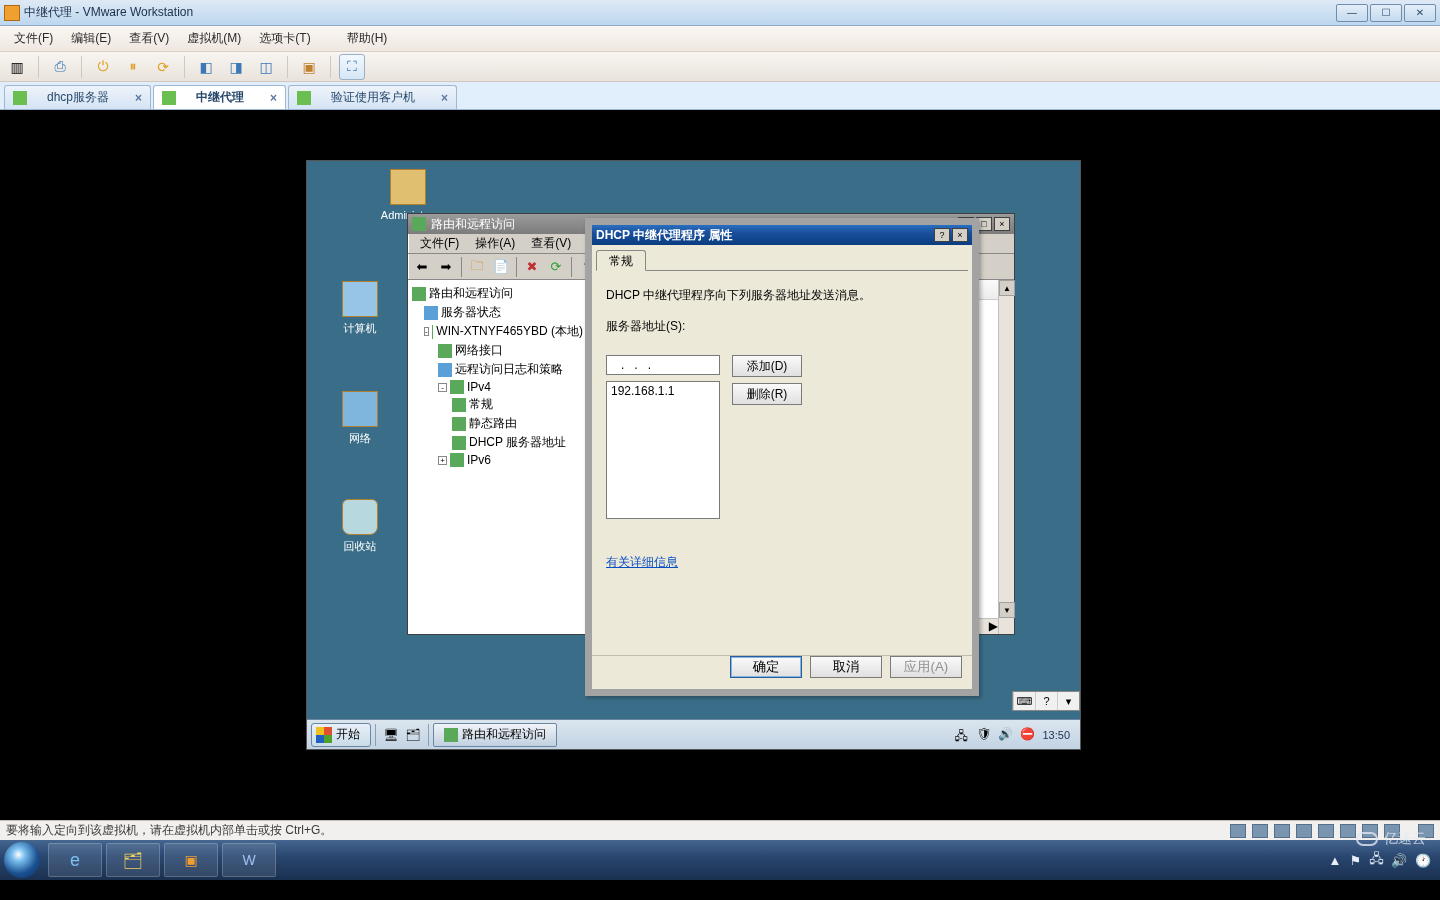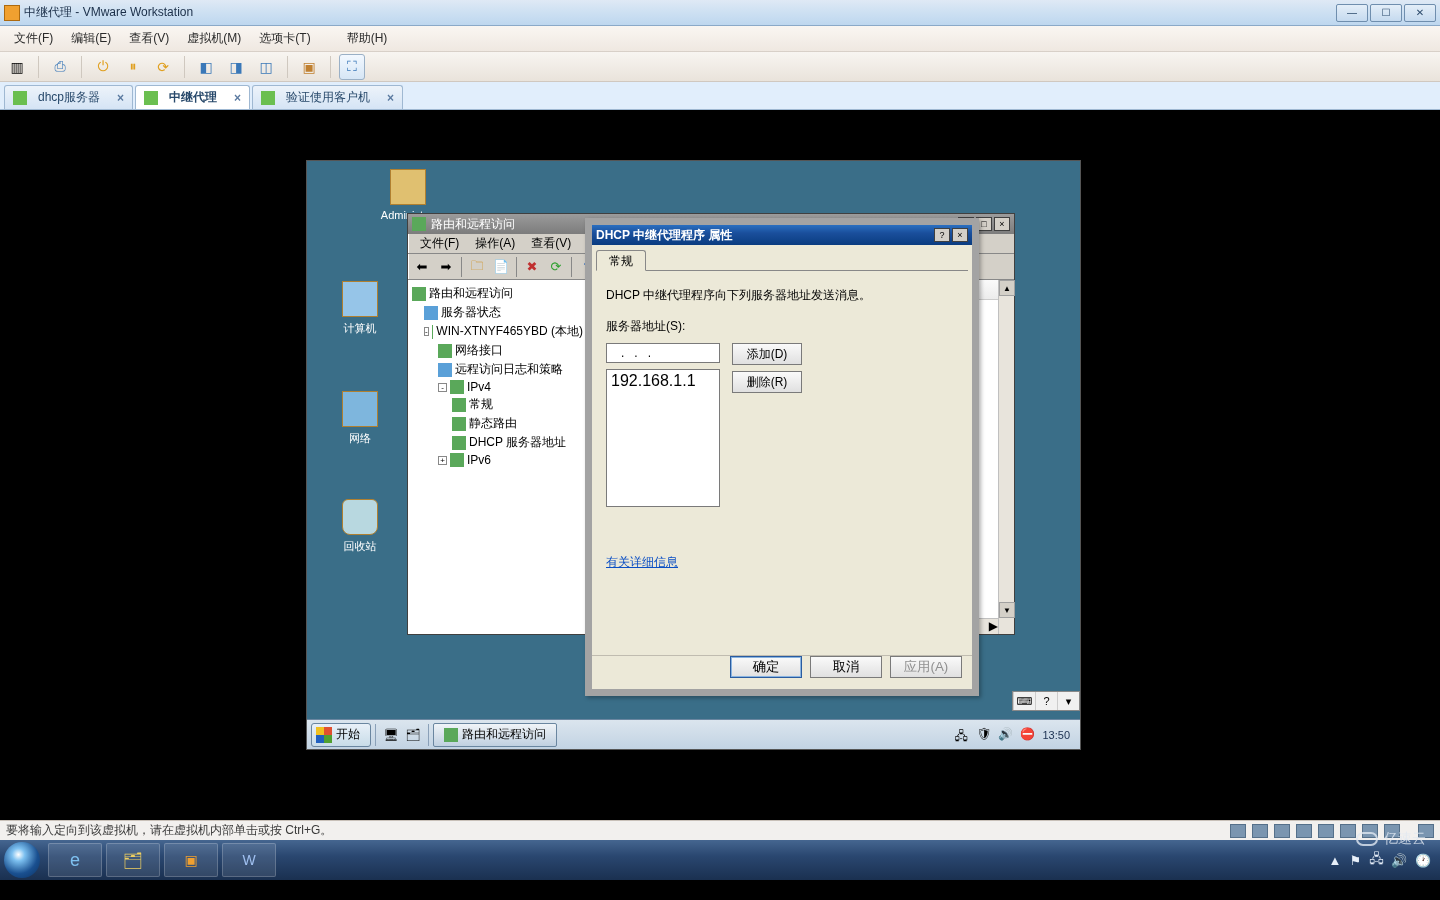--- a/index.html
+++ b/index.html
@@ -18,21 +18,21 @@
 
 
 .vm-toolbar{ height:30px; background:linear-gradient(#f8f5f1,#e9e3db); border-bottom:1px solid #d0c8c0; display:flex; align-items:center; padding:0 4px; gap:4px;}
 .tb-btn{ width:26px; height:26px; display:flex;align-items:center;justify-content:center; border-radius:3px;}
 .tb-sep{ width:1px; height:22px; background:#cfc8bf; margin:0 4px;}
 .tb-active{ border:1px solid #9ab0c6; background:linear-gradient(#f2f8ff,#d6e6f5);}
 .tb-icon{ font-size:14px;}
 
 
 .vm-tabs{ height:28px; background:#e1eefc; border-bottom:1px solid #9fb8d2; display:flex; align-items:flex-end; padding:0 4px; gap:2px;}
-.vm-tab{ height:24px; padding:0 8px; display:flex;align-items:center; gap:11px; background:linear-gradient(#edf3fa,#d5e4f5); border:1px solid #9fb8d2; border-bottom:none; border-radius:3px 3px 0 0; color:#28496b;}
+.vm-tab{ height:24px; padding:0 8px; display:flex;align-items:center; gap:20px; background:linear-gradient(#edf3fa,#d5e4f5); border:1px solid #9fb8d2; border-bottom:none; border-radius:3px 3px 0 0; color:#28496b;}
 .vm-tab.active{ background:#fff; font-weight:bold;}
 .vm-tab .x{ margin-left:6px; color:#5b7aa0; font-weight:bold; }
 .vm-tab .ic{ width:14px;height:14px; background:#6bbf50; display:inline-block;}
 
 
 .vm-screen-wrap{ position:relative; width:1440px; height:710px; background:#000; }
 .guest{ position:absolute; left:306px; top:50px; width:775px; height:590px; background:#3a6e88; border:1px solid #555;}
 .guest-inner-bg{ position:absolute; inset:0; background:#3a6e88;}
 
 
@@ -71,21 +71,21 @@
 .dlg-title{ height:20px; background:linear-gradient(#2a6fc0,#1a4f9c 40%,#0a3c80); color:#fff; display:flex;align-items:center; padding:0 4px; font-weight:bold;}
 .dlg-title .sp{ margin-left:auto; display:flex;}
 .dlg-title .db{ width:16px;height:14px; background:#d4d0c8; border:1px solid #404040; margin-left:2px;font-size:9px; display:flex;align-items:center;justify-content:center; color:#000; font-weight:normal;}
 .dlg-tabs{ height:22px; display:flex; border-bottom:1px solid #888; margin:4px 4px 0;}
 .dlg-tab{ padding:2px 12px; background:#ece9d8; border:1px solid #888; border-bottom:1px solid #ece9d8; position:relative; top:1px; border-radius:3px 3px 0 0;}
 .dlg-body{ padding:10px 14px 6px; height:310px; position:relative;}
 .dlg-row{ display:flex; align-items:center; gap:10px; margin-bottom:10px;}
 .dlg-icon{ width:32px;height:28px; background:#6090c8; border:1px solid #406090;}
 .srv-input{ width:114px; height:20px; border:1px solid #7a7a7a; padding:1px 4px; font-size:12px; background:#fff;}
 .srv-btn{ width:70px; height:22px; background:linear-gradient(#fafafa,#e0e0e0); border:1px solid #7a7a7a; font-size:12px;}
-.srv-list{ width:114px; height:138px; border:1px solid #7a7a7a; background:#fff; font-size:16px; padding:2px 4px;}
+.srv-list{ width:114px; height:138px; border:1px solid #7a7a7a; background:#fff; font-size:12px; padding:2px 4px;}
 .link{ color:#0b4fc4; text-decoration:underline;}
 .dlg-btns{ position:absolute; bottom:0; left:0; right:0; height:34px; border-top:1px solid #c0bcb0; display:flex; justify-content:flex-end; align-items:flex-start; padding:0 10px; gap:8px; background:#ece9d8;}
 .dlg-mainbtn{ width:72px;height:22px; background:linear-gradient(#fafafa,#e0e0e0); border:1px solid #7a7a7a;}
 .dlg-mainbtn.def{ border:1px solid #2a5ca0; box-shadow:0 0 0 1px #8ab4e0 inset;}
 .dlg-mainbtn.dis{ color:#909090;}
 
 
 .guest-tb{ position:absolute; bottom:0; left:0; right:0; height:30px; background:linear-gradient(#dbe5ee,#c2d3e3); border-top:1px solid #6a86a0; display:flex; align-items:center; padding:0 4px;}
 .start-btn{ height:24px; padding:0 10px 0 4px; display:flex;align-items:center; gap:4px; background:linear-gradient(#e8f0f8,#c8dce8); border:1px solid #6a86a0; border-radius:3px;}
 .st-flag{ width:16px;height:16px; background:conic-gradient(#e05030 0 25%, #50a030 0 50%, #2060c0 0 75%, #f0c020 0);}
@@ -310,21 +310,21 @@
         <div class="sp">
           <div class="db">?</div>
           <div class="db">×</div>
         </div>
       </div>
       <div class="dlg-tabs">
         <div class="dlg-tab">常规</div>
       </div>
       <div class="dlg-body">
         <div style="margin:6px 0 14px">DHCP 中继代理程序向下列服务器地址发送消息。</div>
-        <div style="margin-bottom:8px">服务器地址(S):</div>
+        <div style="margin-bottom:20px">服务器地址(S):</div>
         <div style="display:flex;align-items:flex-start;gap:12px">
           <div>
             <input class="srv-input" value="   .   .   .   " style="">
             <div class="srv-list" style="margin-top:6px">
               <div>192.168.1.1</div>
             </div>
           </div>
           <div style="display:flex;flex-direction:column;gap:6px">
             <button class="srv-btn">添加(D)</button>
             <button class="srv-btn">删除(R)</button>

